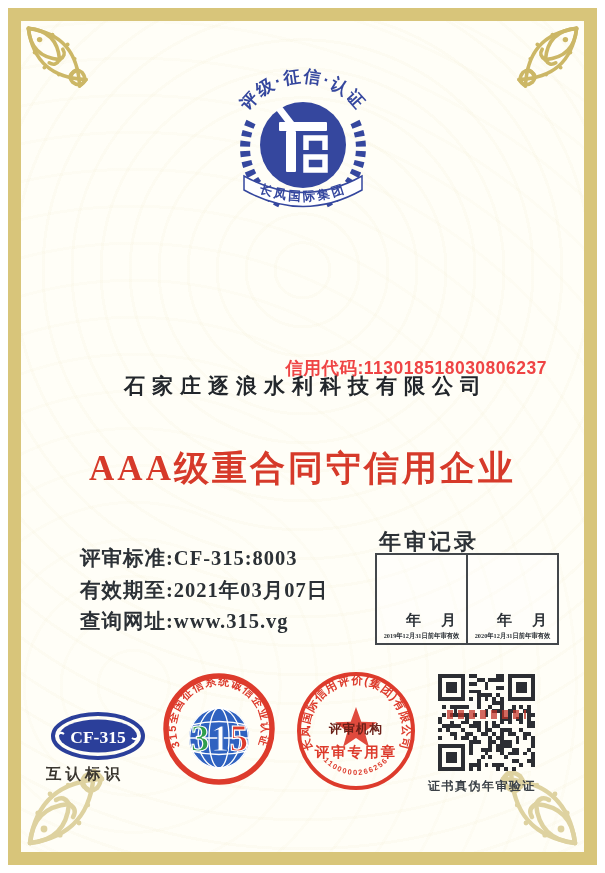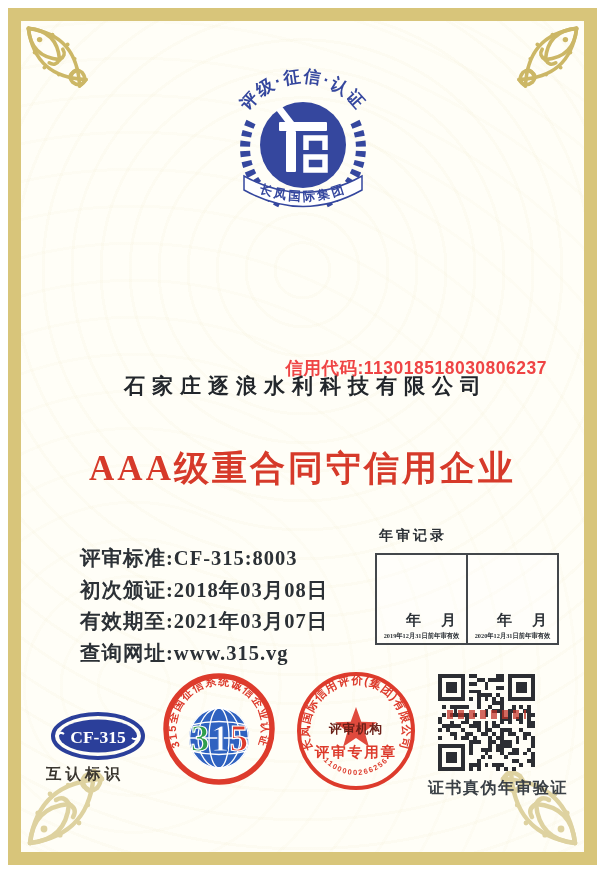--- a/index.html
+++ b/index.html
@@ -27,42 +27,42 @@
     font-weight:bold;font-size:17.5px;color:#ef4444;letter-spacing:0.5px;margin-top:44px;}
   .company{position:absolute;left:0;top:372px;width:100%;text-align:center;
     font-family:"Liberation Sans",sans-serif;font-weight:bold;font-size:21px;
     letter-spacing:7px;text-indent:7px;color:#22262b;white-space:nowrap;}
   .award{position:absolute;left:0;top:445px;width:100%;text-align:center;
     font-weight:bold;font-size:35px;letter-spacing:3px;color:#d63a2a;white-space:nowrap;}
   
   .details{position:absolute;left:67px;top:543px;font-weight:bold;font-size:20.5px;
     color:#2c3136;line-height:31.5px;letter-spacing:1px;margin-left:13px;}
   
-  .ar-label{position:absolute;left:379px;top:527px;font-weight:bold;font-size:14px;
+  .ar-label{position:absolute;left:379px;top:527px;font-weight:bold;font-size:22px;
     letter-spacing:3px;color:#2c3136;}
   .ar-box{position:absolute;left:375px;top:553px;width:184px;height:92px;
     border:2px solid #43474b;display:flex;box-sizing:border-box;background:rgba(255,255,255,0.35);}
   .ar-cell{flex:1;display:flex;flex-direction:column;justify-content:flex-end;align-items:stretch;overflow:hidden;}
   .ar-cell:first-child{border-right:2px solid #43474b;}
   .ar-ym{display:flex;justify-content:flex-end;gap:20px;padding-right:10px;
     font-weight:bold;font-size:15px;color:#2c3136;}
   .ar-note{font-size:7px;font-weight:bold;color:#2c3136;white-space:nowrap;text-align:center;
     transform:scaleX(0.9);margin:1px 0 2px;}
   
   .cf-oval{position:absolute;left:50px;top:711px;width:96px;height:50px;}
   .cf-caption{position:absolute;left:46px;top:764px;width:108px;text-align:left;
     font-weight:bold;font-size:15.5px;letter-spacing:4px;color:#3a362f;}
   .globe{position:absolute;left:160px;top:672px;width:118px;height:118px;}
   .rseal{position:absolute;left:295px;top:669px;width:122px;height:126px;}
   .qr-wrap{position:absolute;left:438px;top:674px;width:97px;height:97px;}
   .qr-wrap svg{width:97px;height:97px;}
   .qr-red{position:absolute;left:9px;top:36px;width:79px;height:9px;opacity:0.72;filter:blur(0.4px);
     background:repeating-linear-gradient(90deg,#c33126 0 6px,transparent 6px 11px);}
-  .qr-caption{position:absolute;left:428px;top:778px;width:118px;text-align:right;
-    font-weight:bold;font-size:16px;letter-spacing:1.5px;color:#3a4046;white-space:nowrap;}
+  .qr-caption{position:absolute;left:428px;top:778px;width:118px;text-align:left;
+    font-weight:bold;font-size:12px;letter-spacing:1.5px;color:#3a4046;white-space:nowrap;}
   svg text{user-select:none;}
 </style>
 </head>
 <body>
 
 <div class="page">
 
   <svg width="0" height="0" style="position:absolute">
     <symbol id="flourish" viewBox="0 0 100 100">
       <g fill="none" stroke="currentColor" stroke-width="4.5" stroke-linecap="round">
@@ -135,21 +135,20 @@
       <textPath href="#bannerPath" startOffset="50%" text-anchor="middle">长凤国际集团</textPath>
     </text>
   </svg>
 
   <div class="credit">信用代码:113018518030806237</div>
   <div class="company">石家庄逐浪水利科技有限公司</div>
   <div class="award">AAA级重合同守信用企业</div>
 
   <div class="details">
     <div>评审标准:CF-315:8003</div>
-    <div>初次颁证:2018年03月08日</div>
     <div>有效期至:2021年03月07日</div>
     <div>查询网址:www.315.vg</div>
   </div>
 
   <div class="ar-label">年审记录</div>
   <div class="ar-box">
     <div class="ar-cell">
       <div class="ar-ym">
         <span>年</span>
         <span>月</span>

